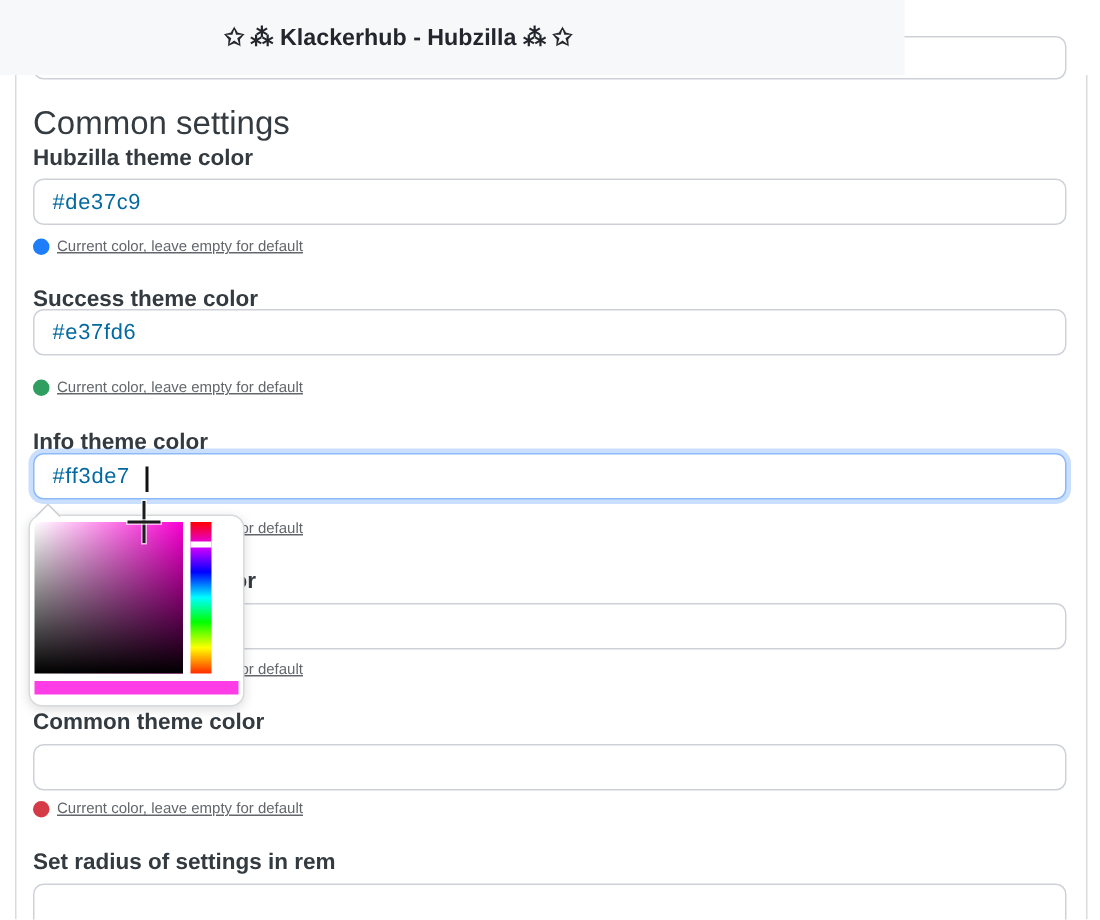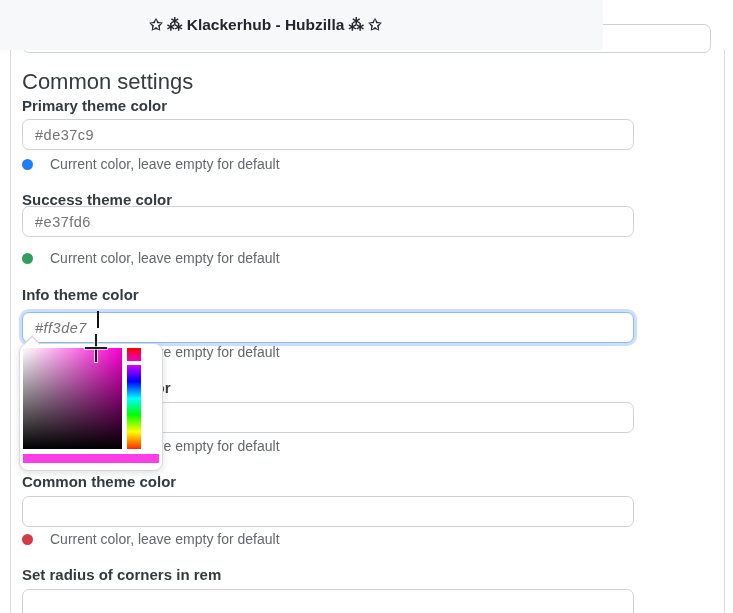--- a/index.html
+++ b/index.html
@@ -25,32 +25,32 @@
     position:absolute;left:22px;top:24px;width:689px;height:29px;box-sizing:border-box;
     border:1px solid #ced2d8;border-radius:7px;background:#fff;z-index:1;
   }
   .section-heading{
     position:absolute;left:22px;top:69px;font-size:22px;font-weight:400;color:#343b41;
   }
   .field-label{
     position:absolute;left:22px;font-size:15px;font-weight:700;color:#333a40;line-height:16px;white-space:nowrap;
   }
   .text-input{
-    position:absolute;left:22px;width:612px;height:31px;box-sizing:border-box;
+    position:absolute;left:22px;width:689px;height:31px;box-sizing:border-box;
     border:1px solid #ced2d8;border-radius:7px;background:#fff;
-    font-family:inherit;font-size:14.5px;letter-spacing:.5px;color:#737373;
+    font-family:inherit;font-size:14.5px;letter-spacing:.5px;color:#0369a1;
     padding:0 12px;outline:none;
   }
   .text-input.focused{
     border-color:#8db9f8;
     box-shadow:0 0 0 3px rgba(66,139,250,.28);
   }
   .help{
-    position:absolute;left:22px;display:flex;align-items:center;gap:17px;
-    font-size:14px;color:#63676c;white-space:nowrap;line-height:15px;
+    position:absolute;left:22px;display:flex;align-items:center;gap:5px;
+    font-size:10px;color:#63676c;white-space:nowrap;line-height:15px;text-decoration:underline;
   }
   .dot{width:11px;height:11px;border-radius:50%;flex:none;background:transparent;}
   .caret{
     position:absolute;left:97px;top:311px;width:2px;height:17px;background:#111;z-index:15;
   }
   
   .picker{
     position:absolute;left:19px;top:343px;width:142px;height:126px;
     background:#fff;border:1px solid #d7dadd;border-radius:9px;
     box-shadow:0 2px 7px rgba(0,0,0,.13);z-index:30;
@@ -89,57 +89,57 @@
 <div class="header">
   <div class="title">✩ ⁂ Klackerhub - Hubzilla ⁂ ✩</div>
 </div>
 
 <div class="panel"></div>
 
 <input class="partial-input" style="">
 
 <div class="section-heading">Common settings</div>
 
-<div class="field-label" style="top:98px">Primary theme color</div>
+<div class="field-label" style="top:98px">Hubzilla theme color</div>
 <input class="text-input" style="top: 119px;" value="#de37c9">
 <div class="help" style="top:157px">
   <span class="dot" style="background: rgb(30, 126, 249);"></span>
   <span>Current color, leave empty for default</span>
 </div>
 
 <div class="field-label" style="top:192px">Success theme color</div>
 <input class="text-input" style="top: 206px;" value="#e37fd6">
 <div class="help" style="top:251px">
   <span class="dot" style="background: rgb(47, 158, 94);"></span>
   <span>Current color, leave empty for default</span>
 </div>
 
 <div class="field-label" style="top:287px">Info theme color</div>
-<input class="text-input focused" style="top: 312px; font-style: italic;" value="#ff3de7">
+<input class="text-input focused" style="top: 302px;" value="#ff3de7">
 <div class="caret"></div>
 <div class="help" style="top:345px">
   <span class="dot"></span>
   <span>Current color, leave empty for default</span>
 </div>
 
 <div class="field-label" style="top:380px">Warning theme color</div>
 <input class="text-input" style="top: 402px;" value="">
 <div class="help" style="top:439px">
   <span class="dot"></span>
   <span>Current color, leave empty for default</span>
 </div>
 
 <div class="field-label" style="top:474px">Common theme color</div>
 <input class="text-input" style="top: 496px;" value="">
 <div class="help" style="top:532px">
   <span class="dot" style="background: rgb(212, 59, 71);"></span>
   <span>Current color, leave empty for default</span>
 </div>
 
-<div class="field-label" style="top:567px">Set radius of corners in rem</div>
+<div class="field-label" style="top:567px">Set radius of settings in rem</div>
 <input class="text-input" style="top: 589px;" value="">
 
 <div class="picker">
   <div class="picker-arrow"></div>
   <div class="sat-square"></div>
   <div class="hue-slider"></div>
   <div class="hue-marker"></div>
   <div class="color-bar" style="background: rgb(255, 61, 231);"></div>
 </div>
 

